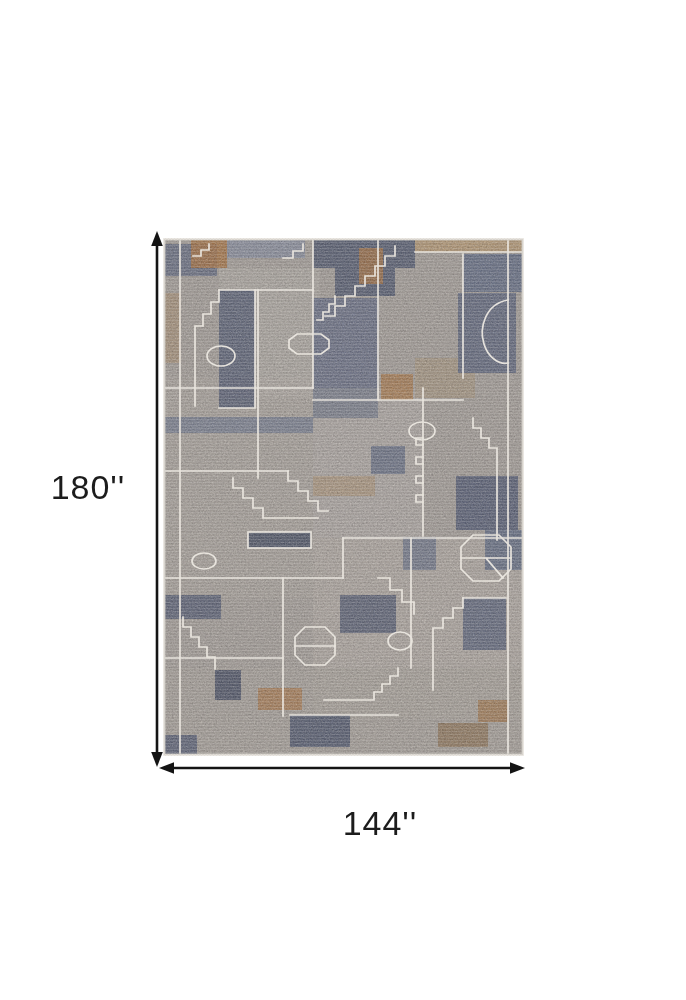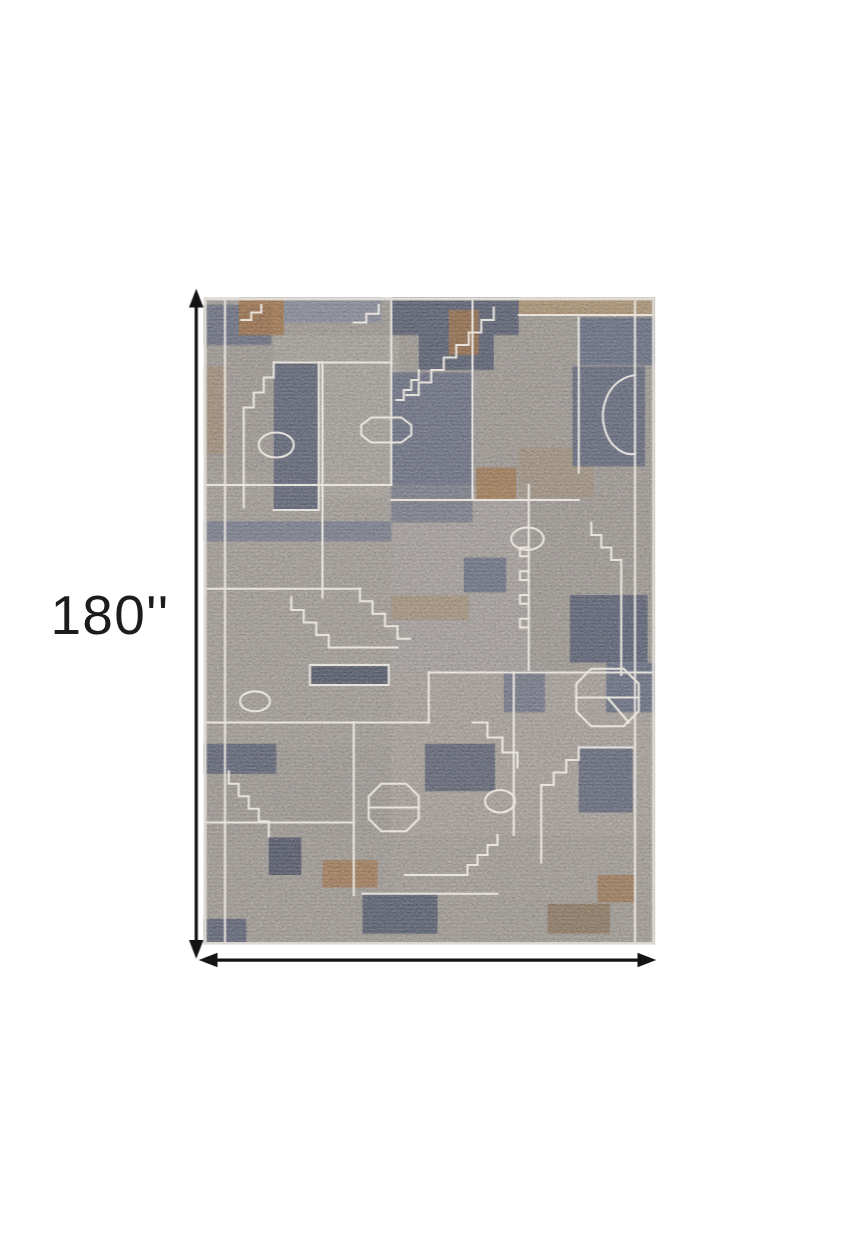--- a/index.html
+++ b/index.html
@@ -22,21 +22,21 @@
     width: 361px;
     height: 518px;
   }
   .rug svg { display: block; width: 100%; height: 100%; }
   .dim-arrow { position: absolute; }
   .dim-arrow line { stroke: #141414; stroke-width: 2.6; }
   .dim-arrow polygon { fill: #141414; }
   .dim-label {
     position: absolute;
     color: #1c1c1c;
-    font-size: 44px;
+    font-size: 34px;
     letter-spacing: 1px;
     text-align: center;
     width: 110px;
     white-space: nowrap;
   }
   .height-label { left: 33px; top: 468px; }
   .width-label  { left: 325px; top: 804px; }
 </style>
 </head>
 <body>
@@ -172,14 +172,15 @@
   </svg>
 
   <svg class="dim-arrow" style="left:155px; top:757px;" width="374" height="22">
     <line x1="17" y1="11" x2="357" y2="11"></line>
     <polygon points="4,11 19,5.2 19,16.8"></polygon>
     <polygon points="370,11 355,5.2 355,16.8"></polygon>
   </svg>
 
   <div class="dim-label height-label">180''</div>
 
+  <div class="dim-label width-label">144''</div>
 
 </div>
 
 </body></html>

